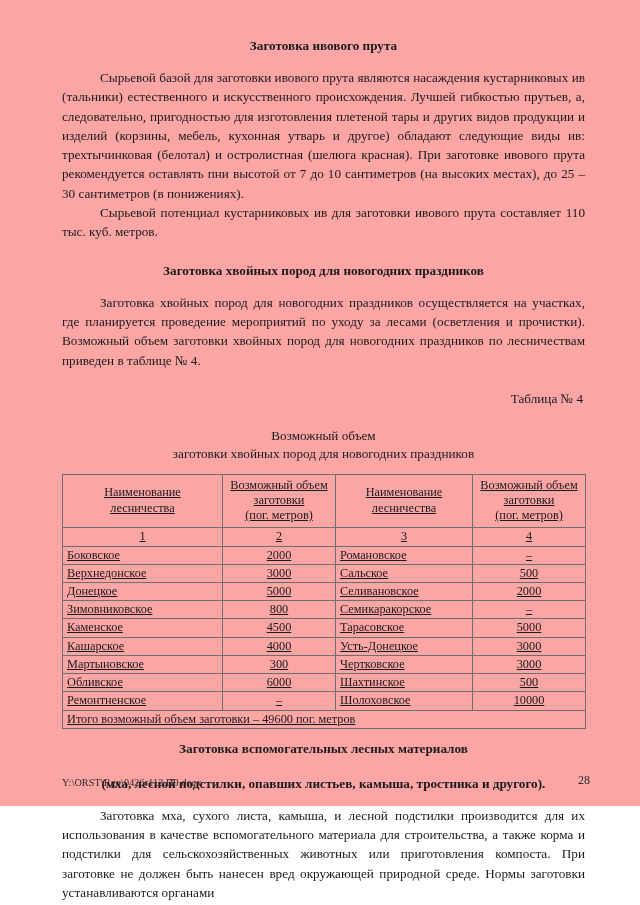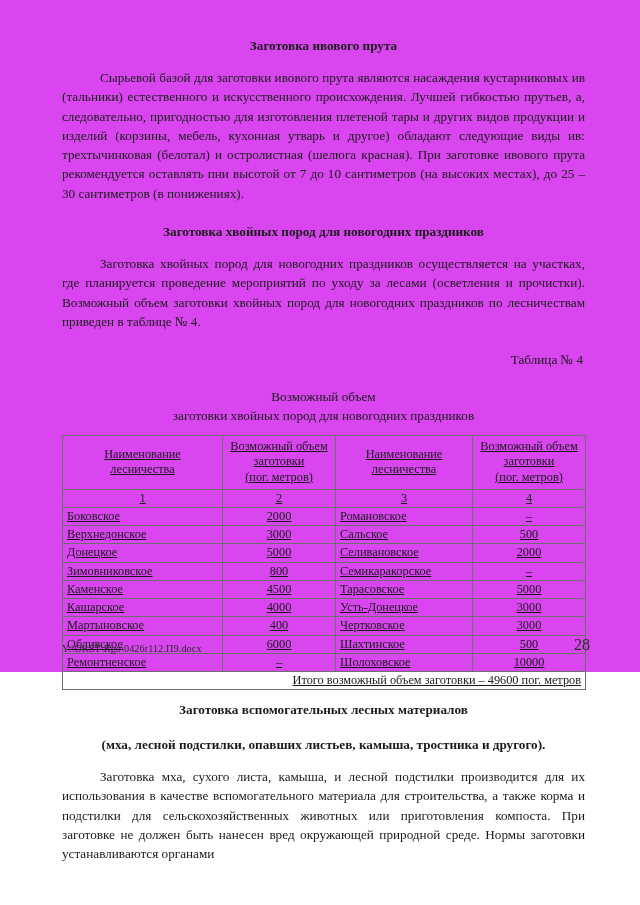--- a/index.html
+++ b/index.html
@@ -11,24 +11,24 @@
   body {
     width: 640px;
     height: 905px;
     font-family: "Liberation Serif", "DejaVu Serif", serif;
     color: #1a1a1a;
     -webkit-font-smoothing: antialiased;
   }
   .page {
     position: relative;
     width: 640px;
-    height: 672px;
+    height: 806px;
     box-sizing: border-box;
     padding: 36px 55px 0 62px;
-    background: #d946ef;
+    background: #fca5a5;
   }
   .heading {
     text-align: center;
     font-size: 13.2px;
     line-height: 19px;
     margin: 0 0 13px 0;
   }
   .heading.tight {
     margin-bottom: 16px;
   }
@@ -86,21 +86,21 @@
     text-align: center;
     line-height: 15.5px;
   }
   td.name-cell {
     text-align: left;
   }
   td.val-cell {
     text-align: center;
   }
   td.total-cell {
-    text-align: right;
+    text-align: left;
     padding-left: 6px;
   }
   col.c1 { width: 160px; }
   col.c2 { width: 113px; }
   col.c3 { width: 137px; }
   col.c4 { width: 113px; }
 
   .footer {
     position: absolute;
     left: 62px;
@@ -109,32 +109,33 @@
     display: flex;
     justify-content: space-between;
     align-items: flex-end;
     font-size: 10.2px;
     color: #2a2a2a;
   }
   .footer .path {
     letter-spacing: 0.1px;
   }
   .footer .pageno {
-    font-size: 16px;
+    font-size: 12px;
   }
 </style>
 </head>
 <body>
 
 <div class="page">
 
   <h2 class="heading">Заготовка ивового прута</h2>
 
   <p class="body-text">Сырьевой базой для заготовки ивового прута являются насаждения кустарниковых ив (тальники) естественного и искусственного происхождения. Лучшей гибкостью прутьев, а, следовательно, пригодностью для изготовления плетеной тары и других видов продукции и изделий (корзины, мебель, кухонная утварь и другое) обладают следующие виды ив: трехтычинковая (белотал) и остролистная (шелюга красная). При заготовке ивового прута рекомендуется оставлять пни высотой от 7 до 10 сантиметров (на высоких местах), до 25 – 30 сантиметров (в понижениях).</p>
 
+  <p class="body-text cont">Сырьевой потенциал кустарниковых ив для заготовки ивового прута составляет 110 тыс. куб. метров.</p>
 
   <div class="spacer-line"></div>
 
   <h2 class="heading">Заготовка хвойных пород для новогодних праздников</h2>
 
   <p class="body-text">Заготовка хвойных пород для новогодних праздников осуществляется на участках, где планируется проведение мероприятий по уходу за лесами (осветления и прочистки). Возможный объем заготовки хвойных пород для новогодних праздников по лесничествам приведен в таблице № 4.</p>
 
   <div class="spacer-line"></div>
 
   <p class="table-label">Таблица № 4</p>
@@ -213,21 +214,21 @@
           <td class="val-cell">5000</td>
         </tr>
         <tr>
           <td class="name-cell">Кашарское</td>
           <td class="val-cell">4000</td>
           <td class="name-cell">Усть-Донецкое</td>
           <td class="val-cell">3000</td>
         </tr>
         <tr>
           <td class="name-cell">Мартыновское</td>
-          <td class="val-cell">400</td>
+          <td class="val-cell">300</td>
           <td class="name-cell">Чертковское</td>
           <td class="val-cell">3000</td>
         </tr>
         <tr>
           <td class="name-cell">Обливское</td>
           <td class="val-cell">6000</td>
           <td class="name-cell">Шахтинское</td>
           <td class="val-cell">500</td>
         </tr>
         <tr>

